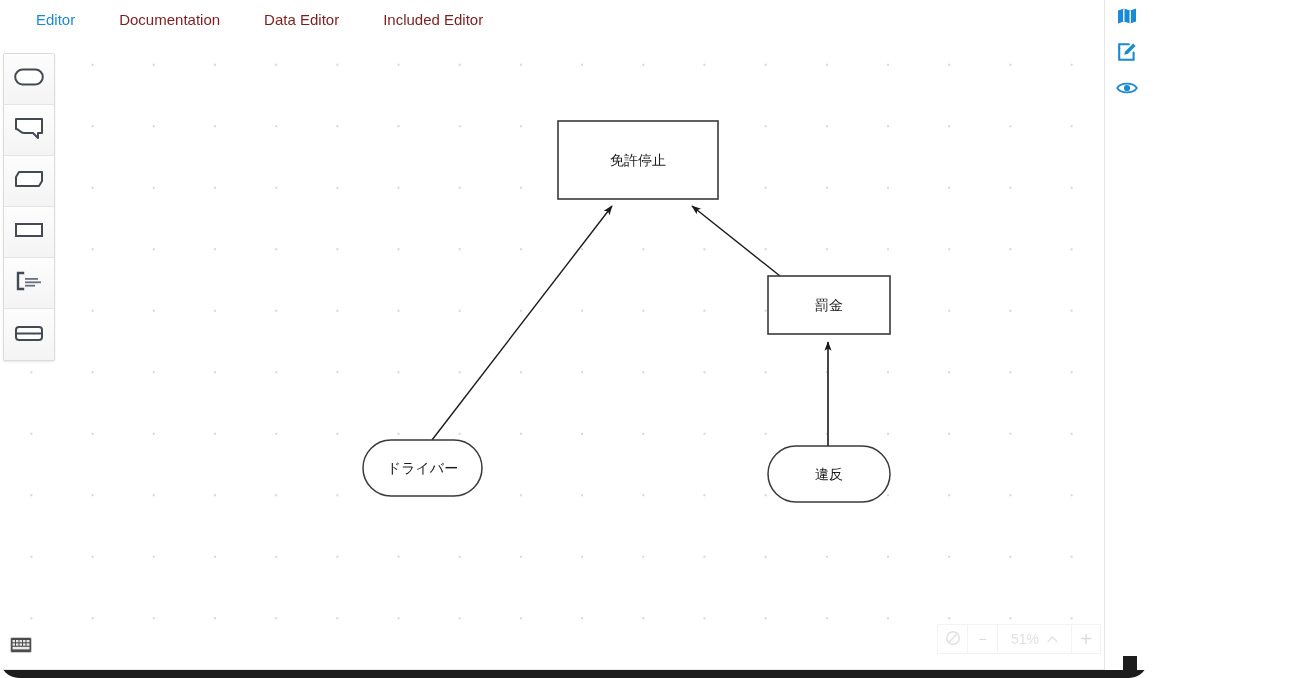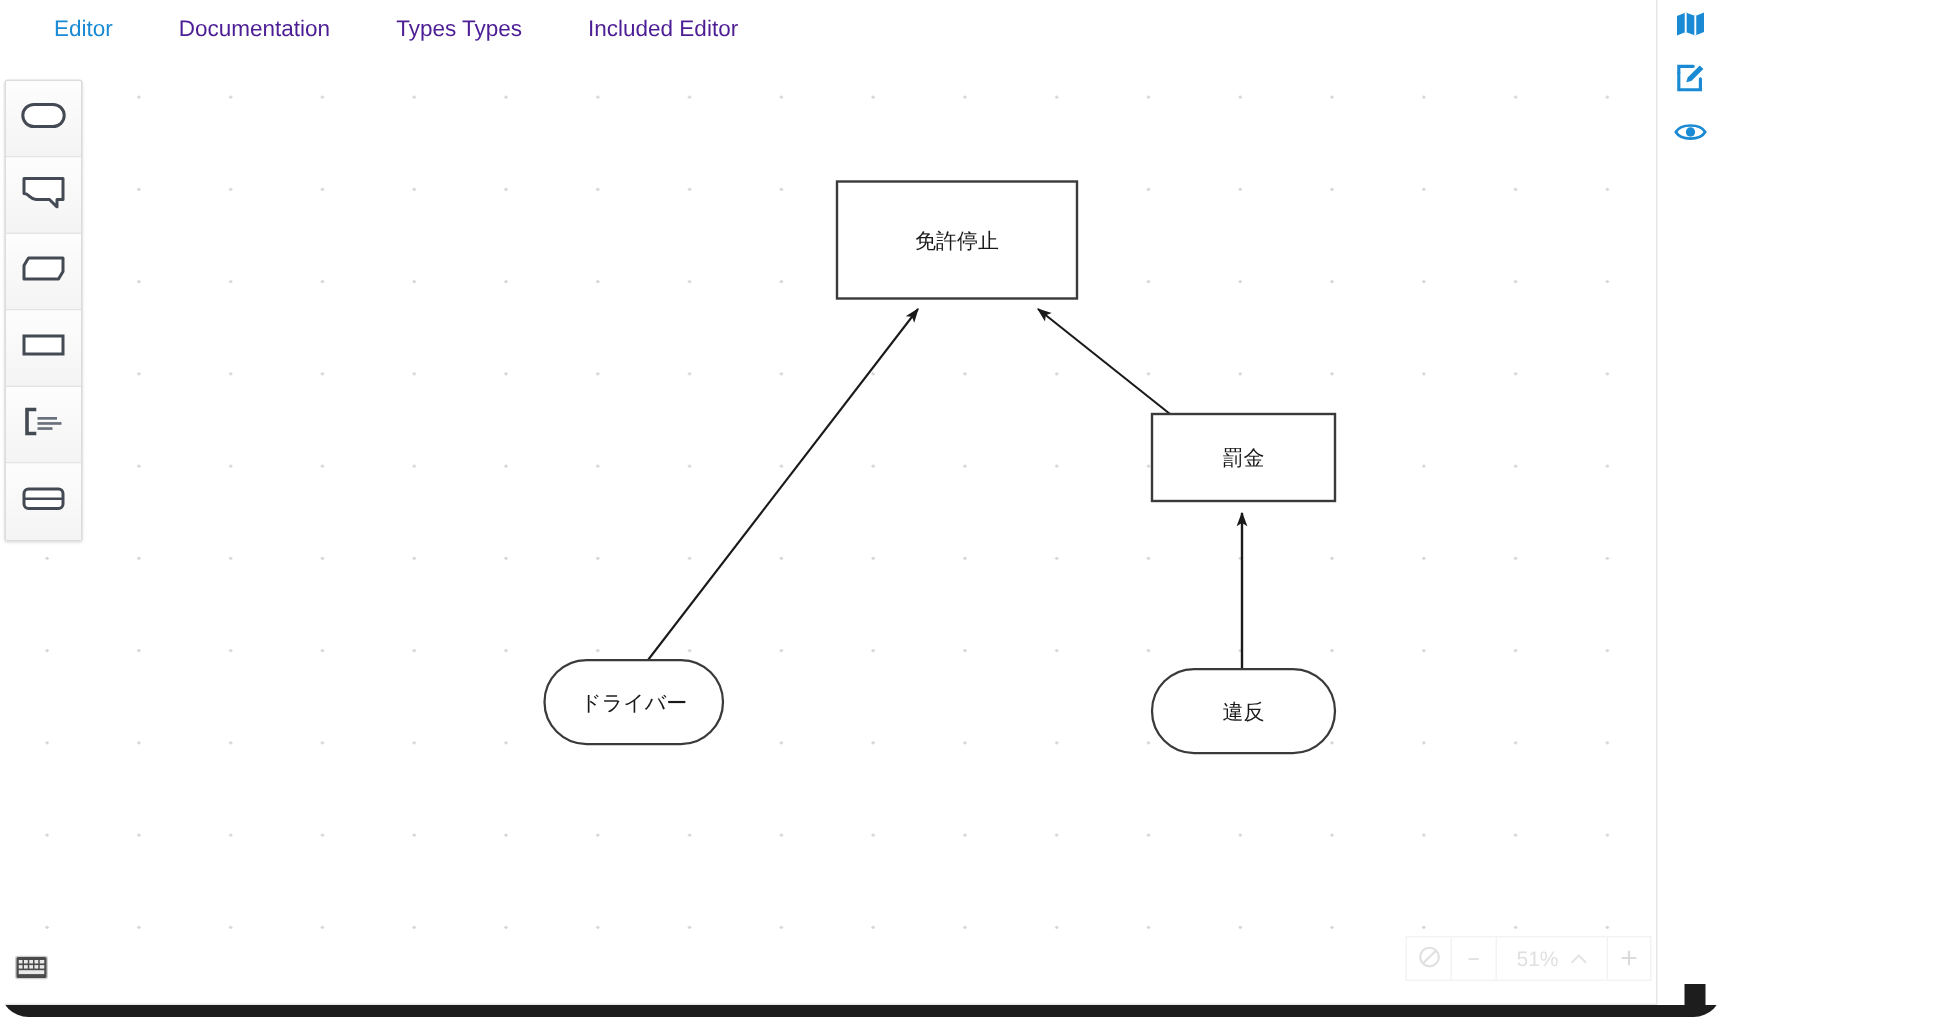--- a/index.html
+++ b/index.html
@@ -39,21 +39,21 @@
     align-items: center;
     gap: 0px;
   }
   .tab {
     position: relative;
     height: 38px;
     display: flex;
     align-items: center;
     padding: 0 22px;
     font-size: 15px;
-    color: #4c1d95;
+    color: #7f1d1d;
     cursor: pointer;
     user-select: none;
     white-space: nowrap;
   }
   .tab.active {
     color: #1a8ad4;
   }
   .tab.active::after {
     content: "";
     position: absolute;
@@ -220,21 +220,21 @@
 
   <div id="topbar">
     <div id="tabs">
       <div class="tab active">
         <span>Editor</span>
       </div>
       <div class="tab">
         <span>Documentation</span>
       </div>
       <div class="tab">
-        <span>Types Types</span>
+        <span>Data Editor</span>
       </div>
       <div class="tab">
         <span>Included Editor</span>
       </div>
     </div>
 
     <div id="search-btn">
       <svg width="18" height="18" viewBox="0 0 18 18" aria-hidden="true">
         <circle cx="7.6" cy="7.6" r="5.1" fill="none" stroke="#1a8ad4" stroke-width="2.2"></circle>
         <line x1="11.4" y1="11.6" x2="15.2" y2="15.4" stroke="#1a8ad4" stroke-width="2.4" stroke-linecap="round"></line>

